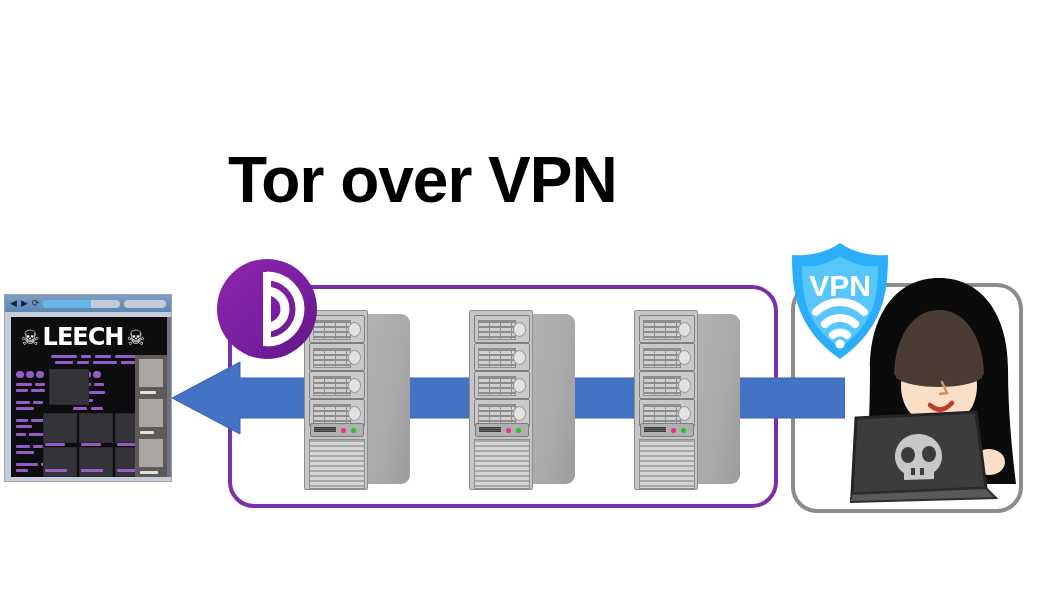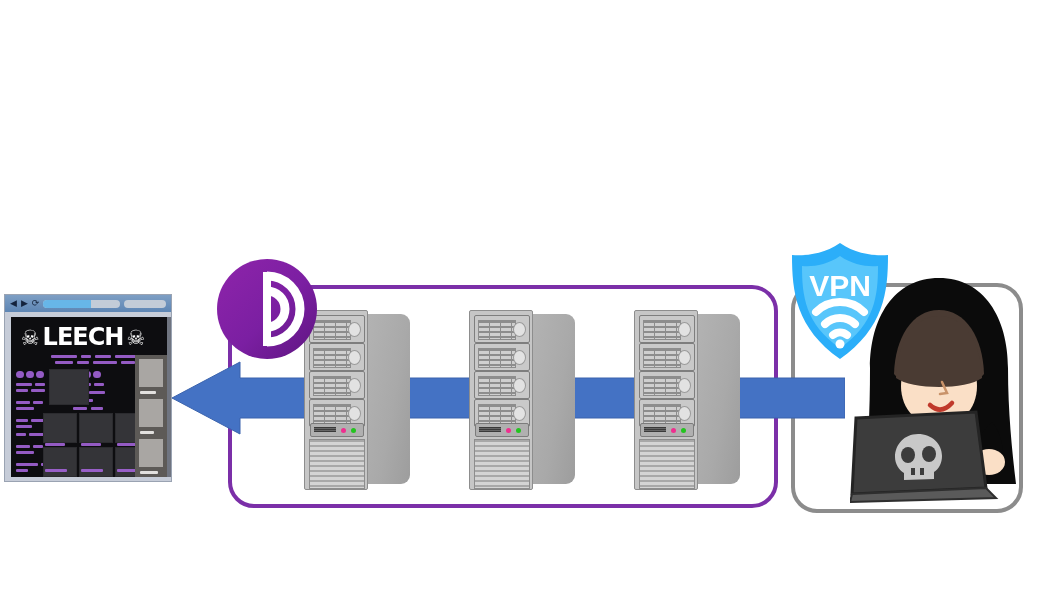--- a/index.html
+++ b/index.html
@@ -88,20 +88,21 @@
   #leech-sidebar{position:absolute;right:0;top:38px;width:32px;height:122px;background:#5d5a57;}
   .side-thumb{position:absolute;left:4px;width:24px;height:28px;background:#a9a6a3;}
   .side-txt{position:absolute;left:5px;height:3px;background:#e2e0de;border-radius:1px;}
   #leech-scroll{position:absolute;right:0;top:22px;width:5px;height:160px;background:#6f7480;}
 </style>
 </head>
 <body>
 
 <div class="stage">
 
+  <div id="page-title">Tor over VPN</div>
 
   <div id="tor-boundary"></div>
 
   <div id="user-boundary"></div>
 
   <svg id="traffic-arrow" viewBox="0 0 675 76">
     <polygon points="2,38 70,2 70,18 675,18 675,58 70,58 70,74" fill="#4472C4" stroke="#3a63ad" stroke-width="1"></polygon>
   </svg>
 
   <div class="server" id="server-1">

